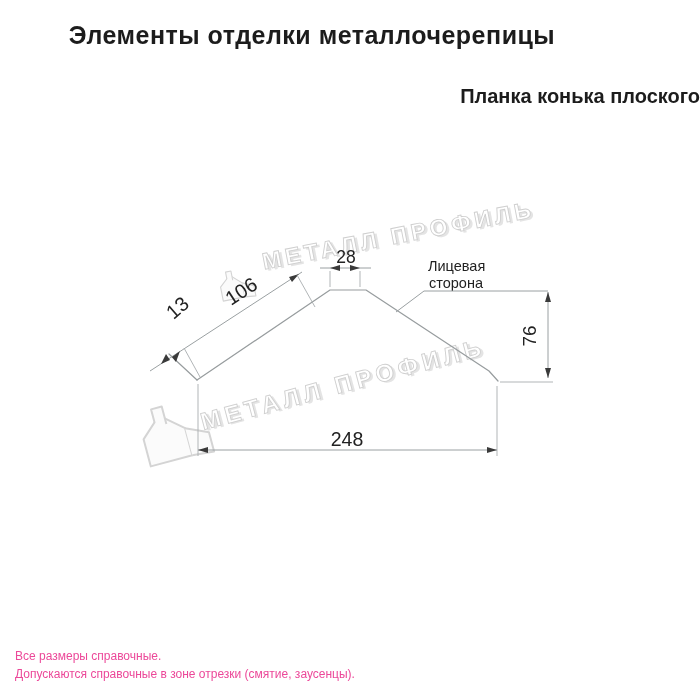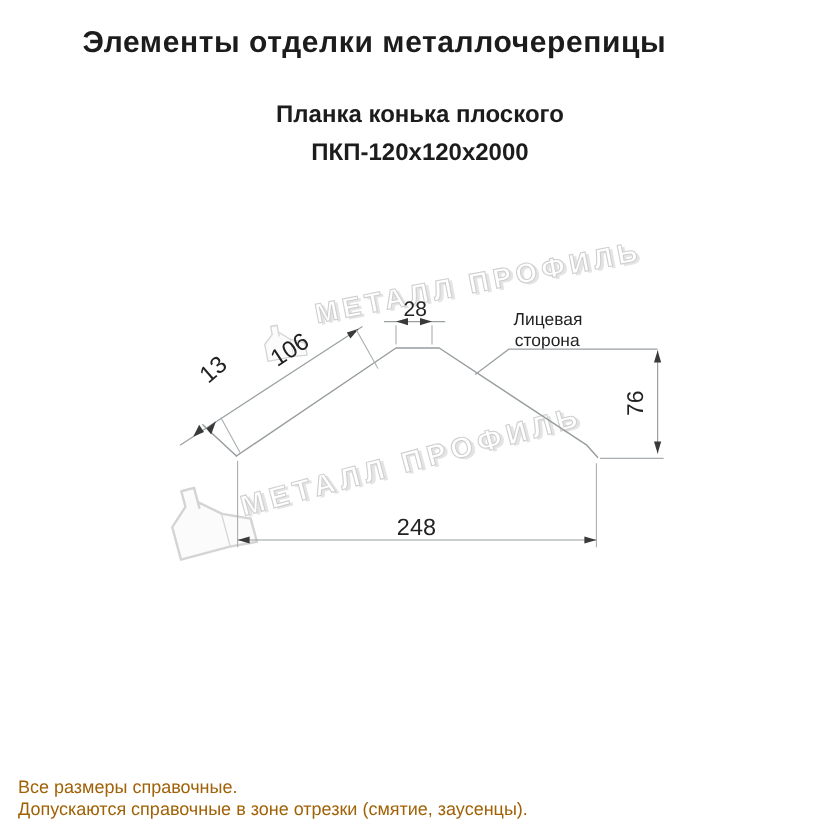--- a/index.html
+++ b/index.html
@@ -1,43 +1,42 @@
 <!DOCTYPE html>
 <html><head>
 <meta charset="utf-8">
 <style>
   html,body{margin:0;padding:0;width:700px;height:700px;background:#ffffff;overflow:hidden;}
   .page{position:relative;width:700px;height:700px;background:#ffffff;
         font-family:"Liberation Sans","DejaVu Sans",sans-serif;}
   .title-main{position:absolute;top:21px;left:0;width:624px;text-align:center;
         font-size:25px;font-weight:bold;color:#1c1c1c;letter-spacing:0.5px;}
-  .title-sub{position:absolute;left:0;width:700px;text-align:center;
+  .title-sub{position:absolute;left:0;width:700px;text-align:right;
         font-size:20px;font-weight:bold;color:#1c1c1c;}
   .title-sub.product{top:85px;}
   .title-sub.sku{top:116px;}
   .drawing-svg{position:absolute;left:0;top:0;width:700px;height:700px;}
-  .footer{position:absolute;left:15px;top:648px;font-size:15px;line-height:17.5px;
-        color:#a16207;}
+  .footer{position:absolute;left:15px;top:648px;font-size:12px;line-height:17.5px;
+        color:#ec4899;}
   .dim-text{fill:#222222;font-family:"Liberation Sans","DejaVu Sans",sans-serif;}
   .profile-line{stroke:#979c9e;stroke-width:1.2;fill:none;stroke-linejoin:round;stroke-linecap:round;}
   .dim-line{stroke:#9aa0a2;stroke-width:1;fill:none;}
   .ext-line{stroke:#a8adaf;stroke-width:0.9;fill:none;}
   .arrow{fill:#3a3a3a;stroke:none;}
   .wm-shadow{fill:#e4e4e4;font-weight:bold;}
   .wm-face{fill:#ffffff;stroke:#cfcfcf;stroke-width:0.9;font-weight:bold;}
   .wm-logo{fill:#fbfbfb;stroke:#d4d4d4;stroke-width:2;stroke-linejoin:round;}
 </style>
 </head>
 <body>
 
 <div class="page">
 
   <div class="title-main">Элементы отделки металлочерепицы</div>
   <div class="title-sub product">Планка конька плоского</div>
-  <div class="title-sub sku">ПКП-120х120х2000</div>
 
   <svg class="drawing-svg" viewBox="0 0 700 700">
 
     <g>
       <g transform="translate(237,285) rotate(-11)">
         <path class="wm-logo" transform="scale(0.55)" d="M -30,24 L -30,-2 L -10,-20 L 10,-2 L 10,24 Z"></path>
         <path class="wm-logo" transform="scale(0.55)" d="M -16,-14 L -16,-27 L -6,-27 L -6,-10"></path>
         <path class="wm-logo" transform="scale(0.55)" d="M 10,-2 L 30,7 L 30,26 L 10,24"></path>
       </g>
       <g transform="translate(400,243) rotate(-11)">

